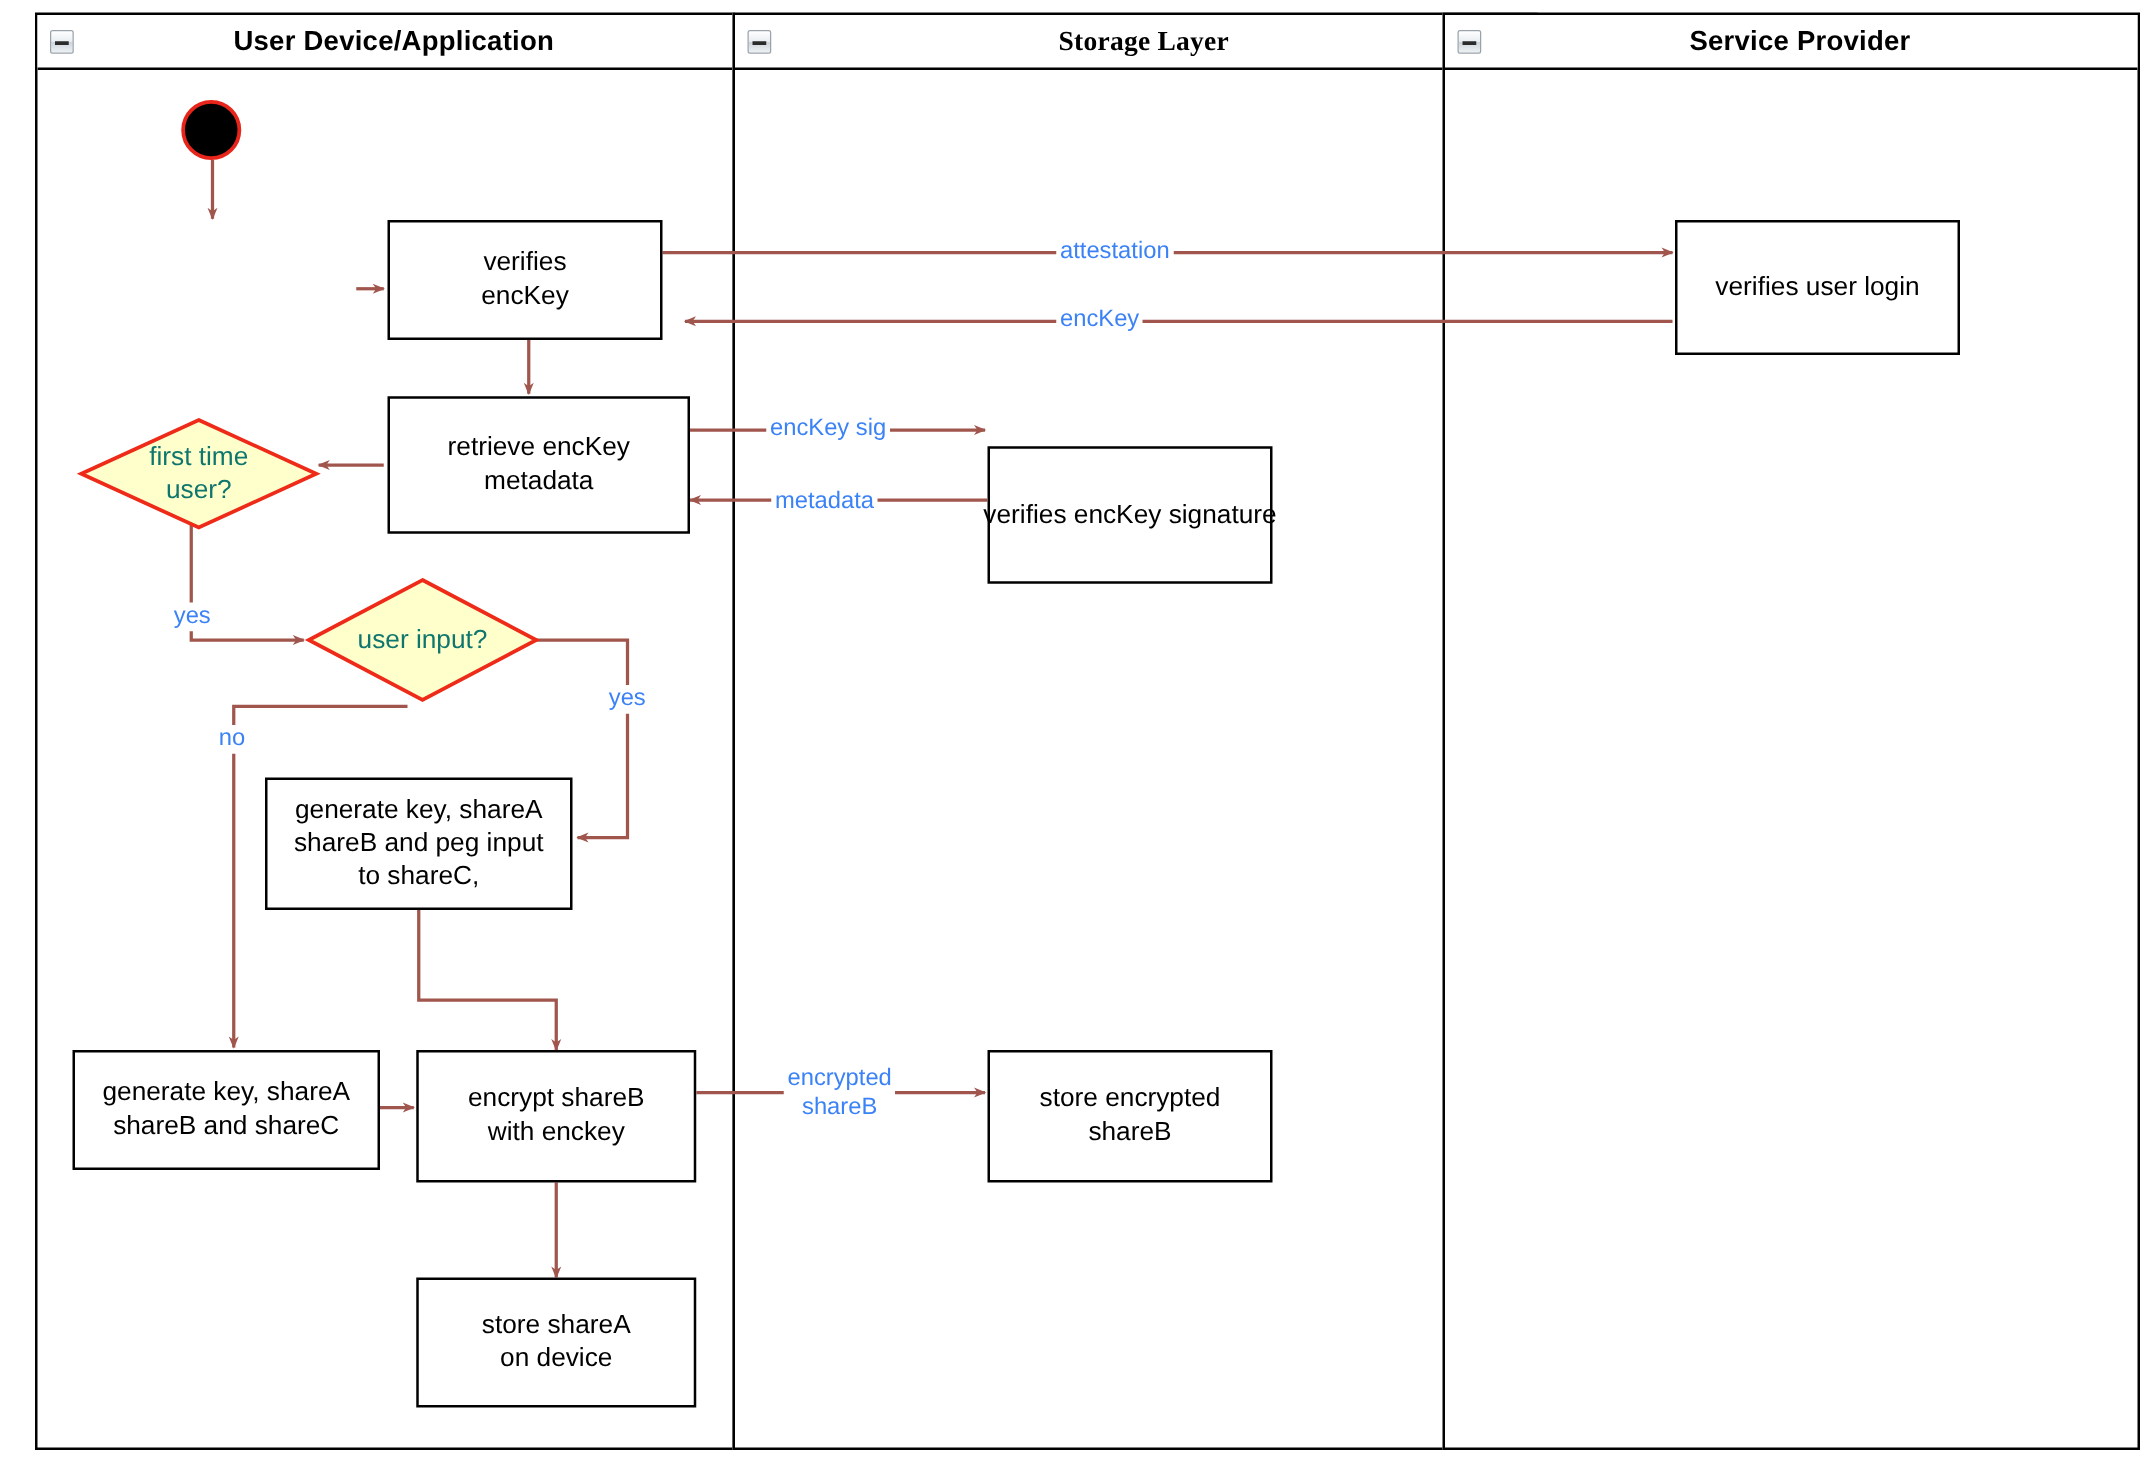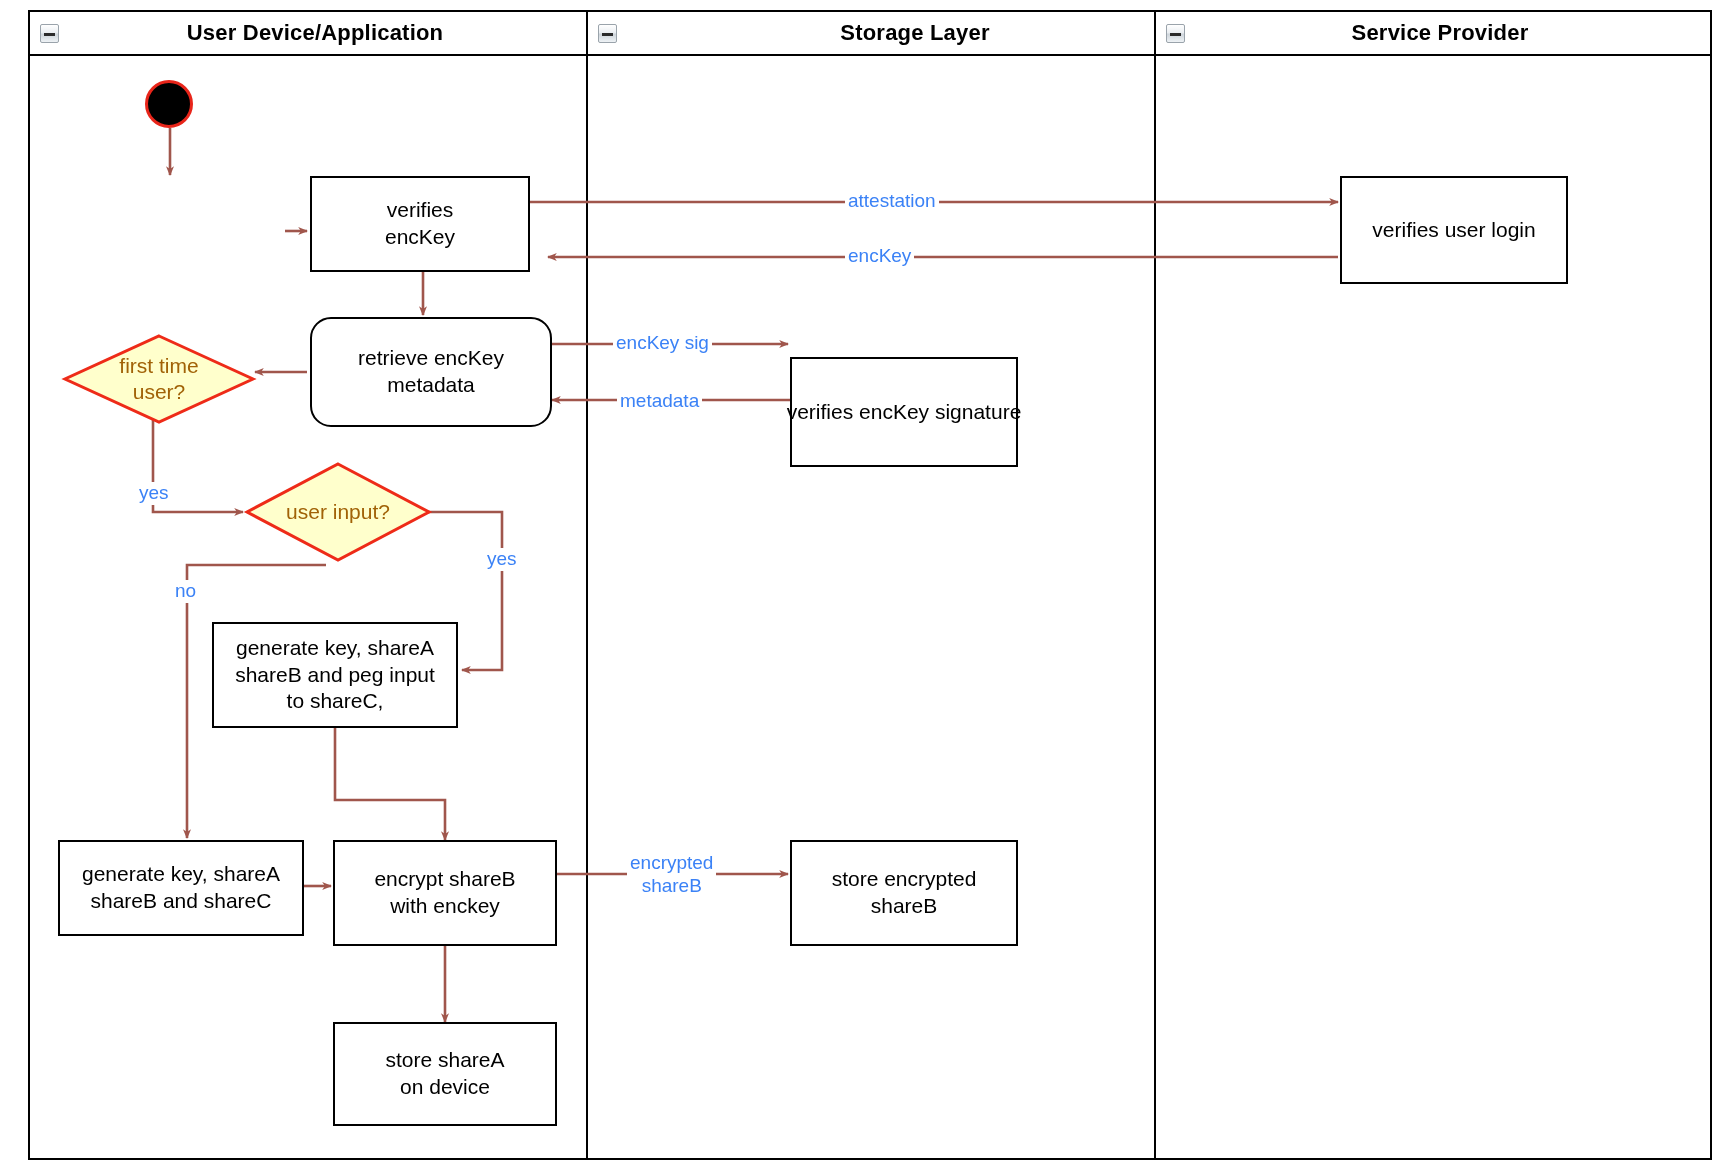--- a/index.html
+++ b/index.html
@@ -114,21 +114,21 @@
     left: 0;
     top: 0;
     width: 100%;
     height: 100%;
     display: flex;
     align-items: center;
     justify-content: center;
     text-align: center;
     font-size: 21px;
     line-height: 1.22;
-    color: #a16207;
+    color: #0f766e;
     white-space: pre;
     z-index: 2;
   }
 
   
   .edge-label {
     position: absolute;
     font-size: 19px;
     line-height: 1.2;
     color: #3b82f6;
@@ -155,21 +155,21 @@
 
 <div id="canvas">
 
   <div class="lane" style="left:28px; top:10px; width:560px; height:1150px;">
     <div class="lane-header">
       <span class="collapse-icon"></span>
       <span class="lane-title">User Device/Application</span>
     </div>
   </div>
 
-  <div class="lane" style="left:586px; top:10px; width:644px; height:1150px;">
+  <div class="lane" style="left:586px; top:10px; width:644px; height:1150px;font-family:Liberation Serif, serif;">
     <div class="lane-header">
       <span class="collapse-icon"></span>
       <span class="lane-title">Storage Layer</span>
     </div>
   </div>
 
   <div class="lane" style="left:1154px; top:10px; width:558px; height:1150px;">
     <div class="lane-header">
       <span class="collapse-icon"></span>
       <span class="lane-title">Service Provider</span>
@@ -217,21 +217,21 @@
   </svg>
 
   <div class="start-node" style="left:145px; top:80px; width:48px; height:48px;"></div>
 
 
   <div class="node" style="left:310px; top:176px; width:220px; height:96px;">verifies
 encKey</div>
 
   <div class="node" style="left:1340px; top:176px; width:228px; height:108px;">verifies user login</div>
 
-  <div class="node" style="left:310px; top:317px; width:242px; height:110px;border-radius:21px;">retrieve encKey
+  <div class="node" style="left:310px; top:317px; width:242px; height:110px;">retrieve encKey
 metadata</div>
 
   <div class="node overflow" style="left:790px; top:317px; width:228px; height:110px;margin-top:40px;">verifies encKey signature</div>
 
   <div class="decision" style="left:63px; top:334px; width:192px; height:90px;">
     <svg width="192" height="90" viewBox="0 0 192 90">
       <polygon points="96,2 190,45 96,88 2,45" fill="#ffffcc" stroke="#ee2b18" stroke-width="3"></polygon>
     </svg>
     <div class="dtext">first time
 user?</div>

